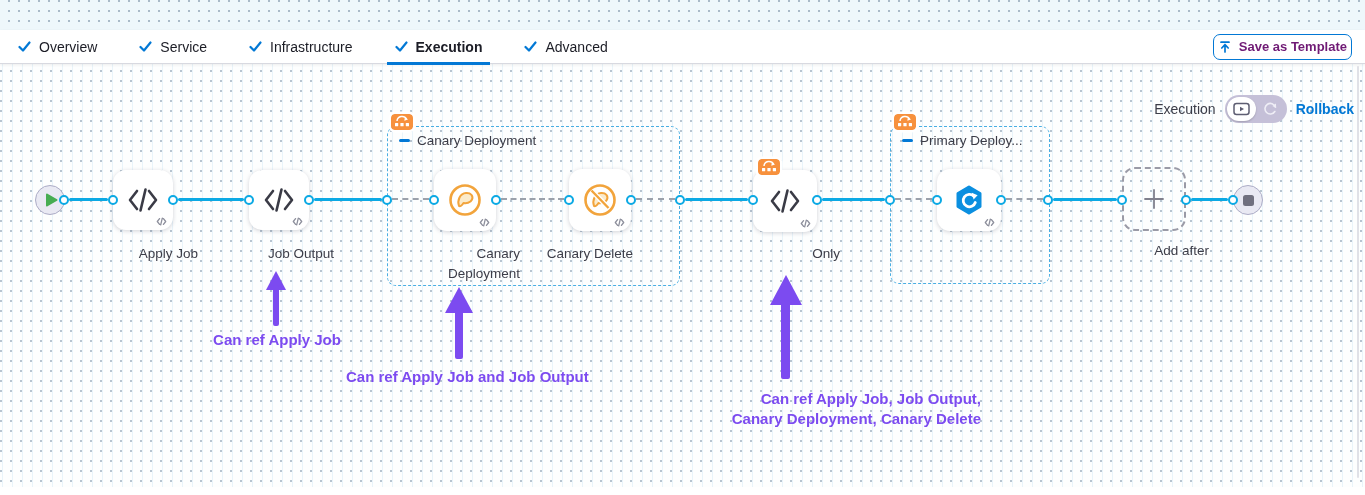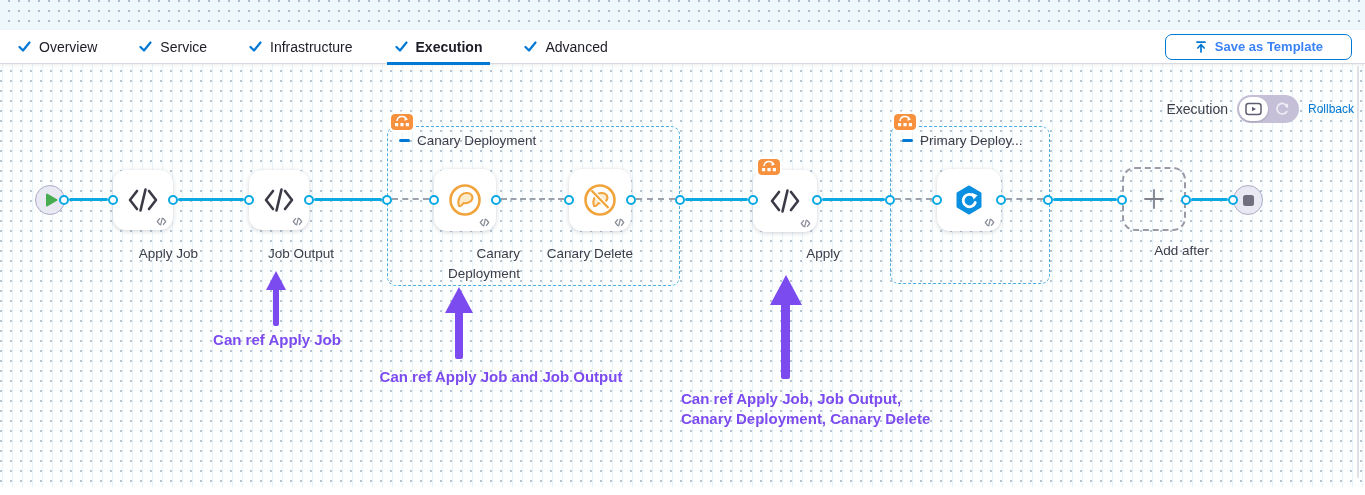--- a/index.html
+++ b/index.html
@@ -17,43 +17,43 @@
   .tabbar { position:absolute; top:30px; left:0; width:100%; height:34px; background:#fff;
     border-bottom:1px solid #d8d9e0; box-shadow:0 1px 3px rgba(0,0,0,.07);
     display:flex; align-items:center; z-index:6; }
   .tabs { display:flex; align-items:center; padding-left:16px; }
   .tab { display:flex; align-items:center; gap:8px; font-size:14px; color:#1c1d26; font-weight:500;
     padding:0 21px; height:34px; position:relative; cursor:pointer; }
   .tab:first-child { padding-left:2px; }
   .tab.active .tab-text { font-weight:700; }
   .tab.active::after { content:""; position:absolute; left:13px; right:13px; bottom:-1px; height:3px; background:#0278D5; }
   .save-template { margin-left:auto; margin-right:13px; display:flex; align-items:center; gap:7px;
-    border:1.5px solid #0278D5; color:#3b82f6; background:#fff; border-radius:7px; height:26px;
-    padding:0 28px; font-size:13px; font-weight:700; font-family:inherit; cursor:pointer; }
+    border:1.5px solid #0278D5; color:#701a75; background:#fff; border-radius:7px; height:26px;
+    padding:0 4px; font-size:13px; font-weight:700; font-family:inherit; cursor:pointer; }
 
   
   .canvas { position:absolute; top:64px; left:0; width:1365px; height:431px;
     background-color:#fdfefe;
     background-image:radial-gradient(#b7c4d0 1px, transparent 1.45px),
                      linear-gradient(to right, #e9f4fa 1px, transparent 1px);
     background-size:10px 10px, 10px 10px; background-position:6px 2px, 2px 0; }
   .canvas-bottom { position:absolute; left:0; bottom:0; width:100%; height:8px; background:#fff; }
   .vscroll { position:absolute; right:6px; top:2px; width:2px; height:412px; background:#e0e1e7; border-radius:2px; }
 
   .title { position:absolute; top:20px; left:420px; width:510px; text-align:center;
     font-size:18px; font-weight:700; color:#7B46EE; letter-spacing:.1px; }
 
   .mode-row { position:absolute; top:31px; right:11px; display:flex; align-items:center; gap:9px; }
   .mode-label { font-size:14px; color:#3c3d48; }
   .toggle { width:62px; height:28px; background:#C5C0D8; border-radius:14px; display:flex;
     align-items:center; padding:2px; cursor:pointer; }
   .toggle-left { width:29px; height:24px; background:#fff; border-radius:12px; display:flex;
     align-items:center; justify-content:center; box-shadow:0 1px 2px rgba(0,0,0,.18); }
   .toggle-right { flex:1; display:flex; align-items:center; justify-content:center; }
-  .rollback { font-size:12px; color:#0278D5; font-weight:400; cursor:pointer; text-decoration:none; }
+  .rollback { font-size:14px; color:#0278D5; font-weight:700; cursor:pointer; text-decoration:none; }
 
   
   .node { position:absolute; background:#fff; border-radius:13px;
     box-shadow:0 1px 4px rgba(35,36,60,.20); display:flex; align-items:center; justify-content:center; z-index:2; }
   .mini-code { position:absolute; right:6px; bottom:4px; }
   .port { position:absolute; top:131px; width:10px; height:10px; border-radius:50%; background:#fff;
     border:2px solid #0BA9E4; z-index:3; }
   .line { position:absolute; top:134px; height:3px; background:#0BA9E4; border-radius:2px; }
   .dline { position:absolute; top:134px; height:0; border-top:2.5px dashed #9BA1AB; }
   .group { position:absolute; top:62px; border:1.5px dashed #49AEE2; border-radius:9px; z-index:1; }
@@ -250,21 +250,21 @@
       <path d="M14 2.8 L17 5.6 L13.3 6.7 Z" fill="#fff"></path>
     </svg>
     <div class="node" style="left:753px;top:106px;width:64px;height:62px">
       <svg width="34" height="26" viewBox="0 0 34 26">
         <path d="M11 4 L4 13 L11 22 M23 4 L30 13 L23 22 M19.5 2.5 L14.5 23.5" stroke="#3A3B46" stroke-width="2.6" fill="none" stroke-linecap="round" stroke-linejoin="round"></path>
       </svg>
       <svg class="mini-code" width="11" height="9" viewBox="0 0 34 26">
         <path d="M11 4 L4 13 L11 22 M23 4 L30 13 L23 22 M19.5 2.5 L14.5 23.5" stroke="#8D8F9C" stroke-width="4" fill="none" stroke-linecap="round" stroke-linejoin="round"></path>
       </svg>
     </div>
-    <div class="step-label" style="left:730px;width:110px">Apply</div>
+    <div class="step-label" style="left:730px;width:110px">Only</div>
 
     <div class="node" style="left:937px;top:105px;width:64px;height:62px">
       <svg width="38" height="38" viewBox="0 0 38 38">
         <path d="M19 6 L30 12.5 V25.5 L19 32 L8 25.5 V12.5 Z" fill="#0B8FE0" stroke="#0B8FE0" stroke-width="3" stroke-linejoin="round"></path>
         <path d="M23.8 15.2 A6.2 6.2 0 1 0 25.3 21.5" stroke="#fff" stroke-width="2.8" fill="none" stroke-linecap="round"></path>
         <path d="M21.8 11.8 L27.6 14.2 L23.6 18.6 Z" fill="#fff"></path>
       </svg>
       <svg class="mini-code" width="11" height="9" viewBox="0 0 34 26">
         <path d="M11 4 L4 13 L11 22 M23 4 L30 13 L23 22 M19.5 2.5 L14.5 23.5" stroke="#8D8F9C" stroke-width="4" fill="none" stroke-linecap="round" stroke-linejoin="round"></path>
       </svg>
@@ -301,25 +301,25 @@
     <div class="port" style="left:1117px"></div>
     <div class="port" style="left:1181px"></div>
     <div class="port" style="left:1228px"></div>
 
     <div class="arrow-head ah1"></div>
     <div class="arrow-shaft as1"></div>
     <div class="note" style="left:172px;top:266px;width:210px;text-align:center">Can ref Apply Job</div>
 
     <div class="arrow-head ah2"></div>
     <div class="arrow-shaft as2"></div>
-    <div class="note" style="left:346px;top:303px;width:310px;text-align:center">Can ref Apply Job and Job Output</div>
+    <div class="note" style="left:346px;top:303px;width:310px;text-align:left">Can ref Apply Job and Job Output</div>
 
     <div class="arrow-head ah3"></div>
     <div class="arrow-shaft as3"></div>
-    <div class="note" style="left:681px;top:325px;width:300px;text-align:left">
+    <div class="note" style="left:681px;top:325px;width:300px;text-align:right">
       <div>Can ref Apply Job, Job Output,</div>
       <div>Canary Deployment, Canary Delete</div>
     </div>
 
     <div class="vscroll"></div>
     <div class="canvas-bottom"></div>
   </div>
 </div>
 
 </body></html>

